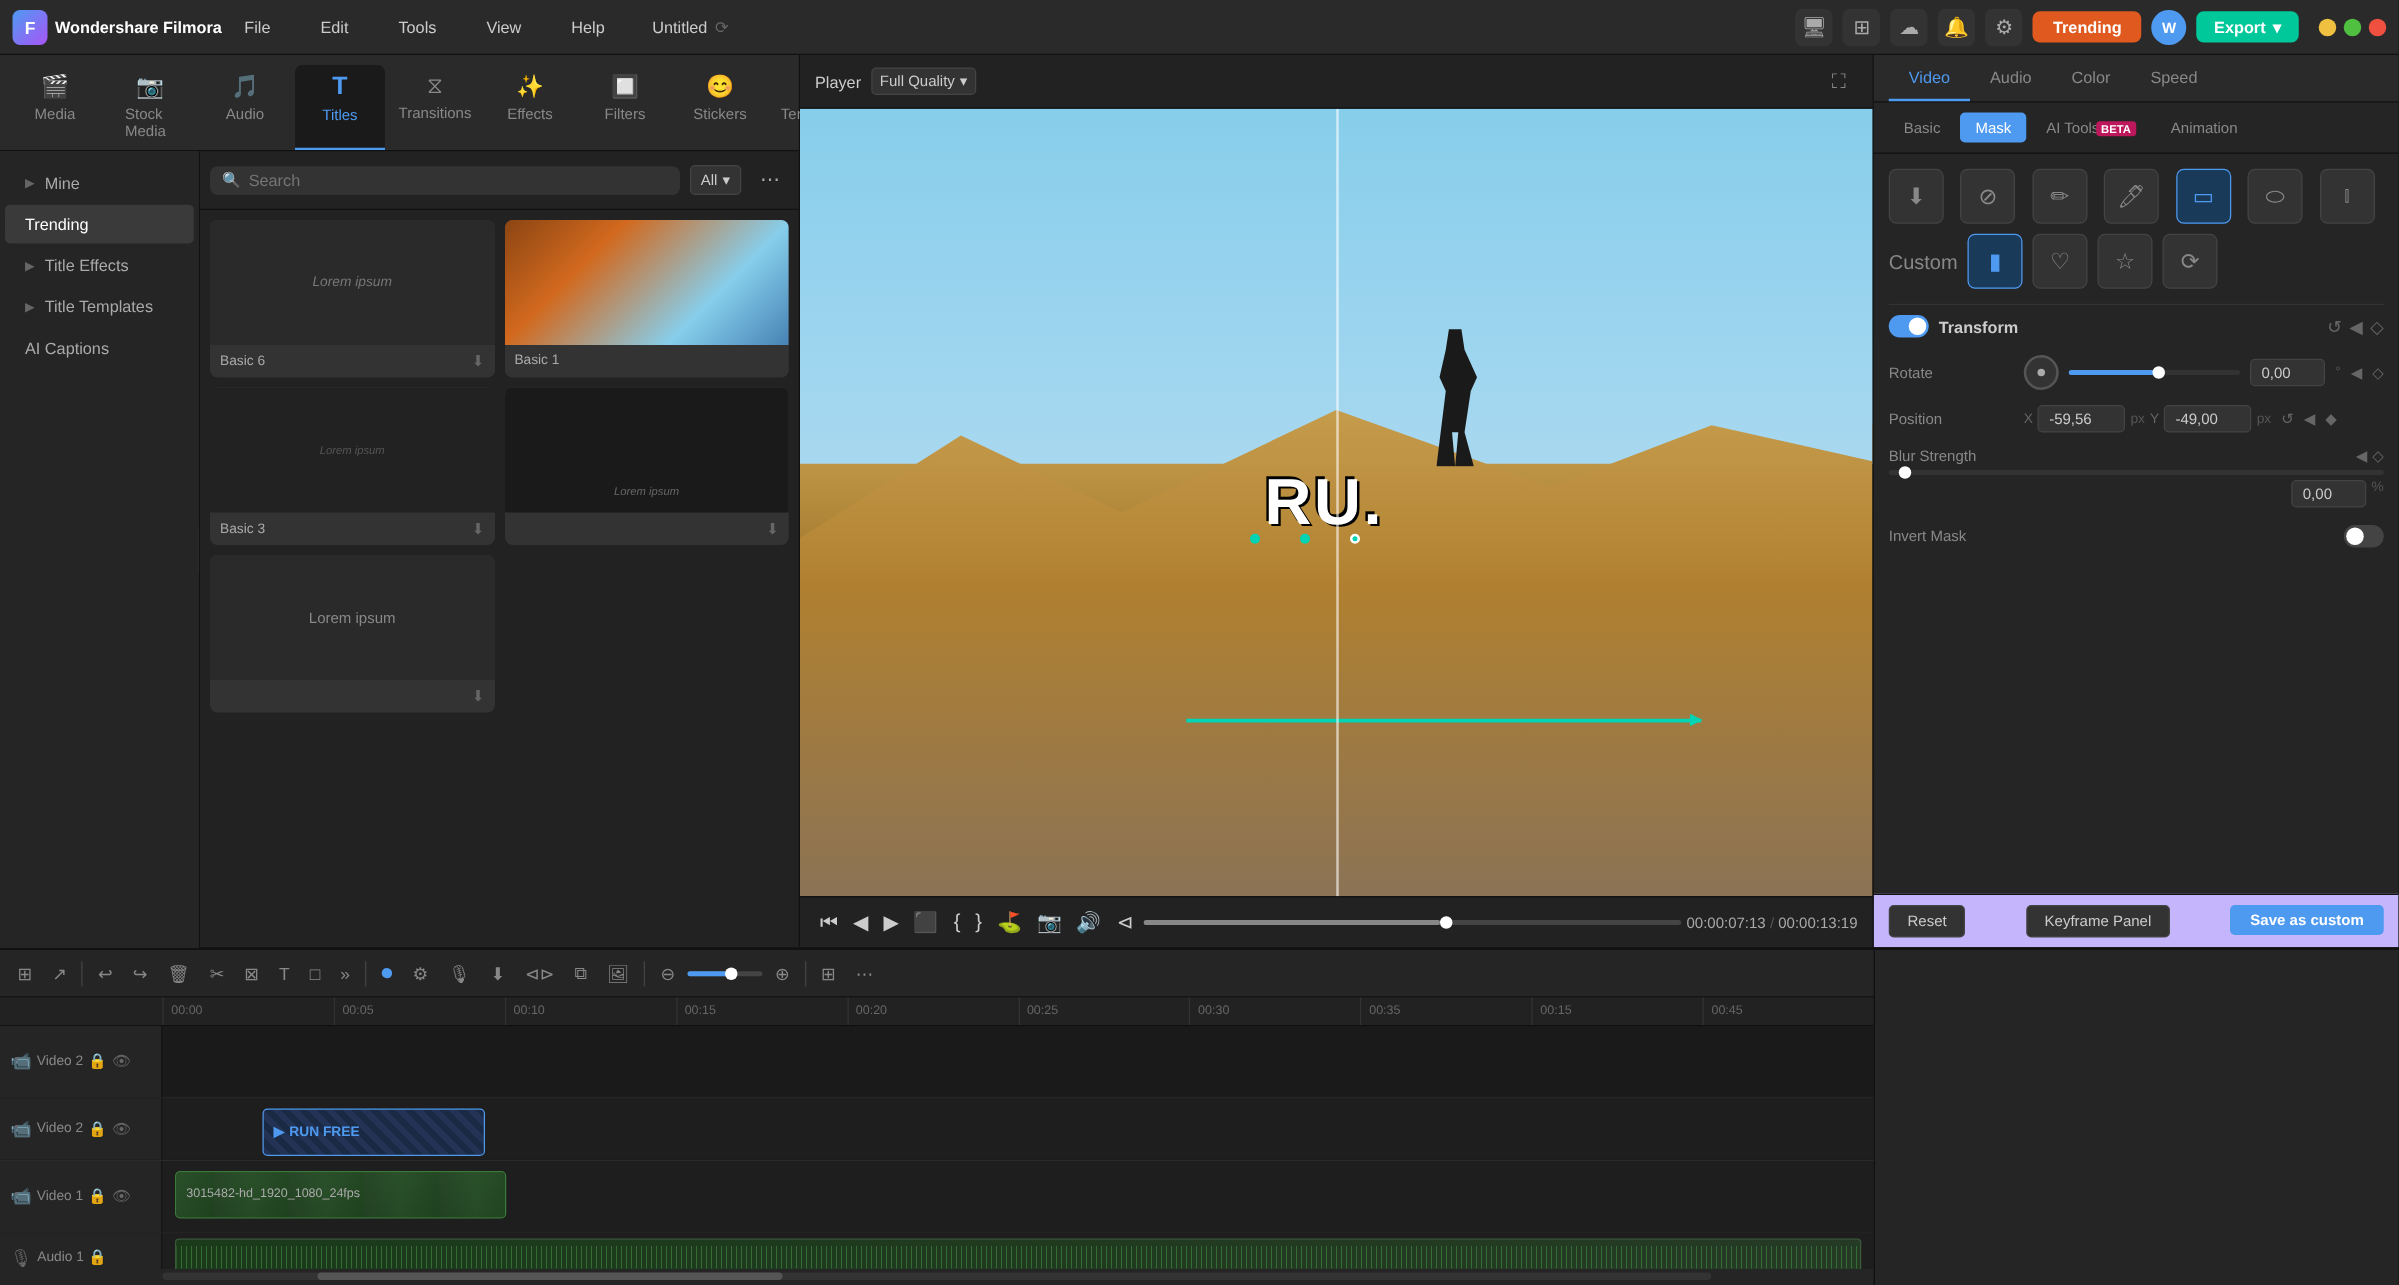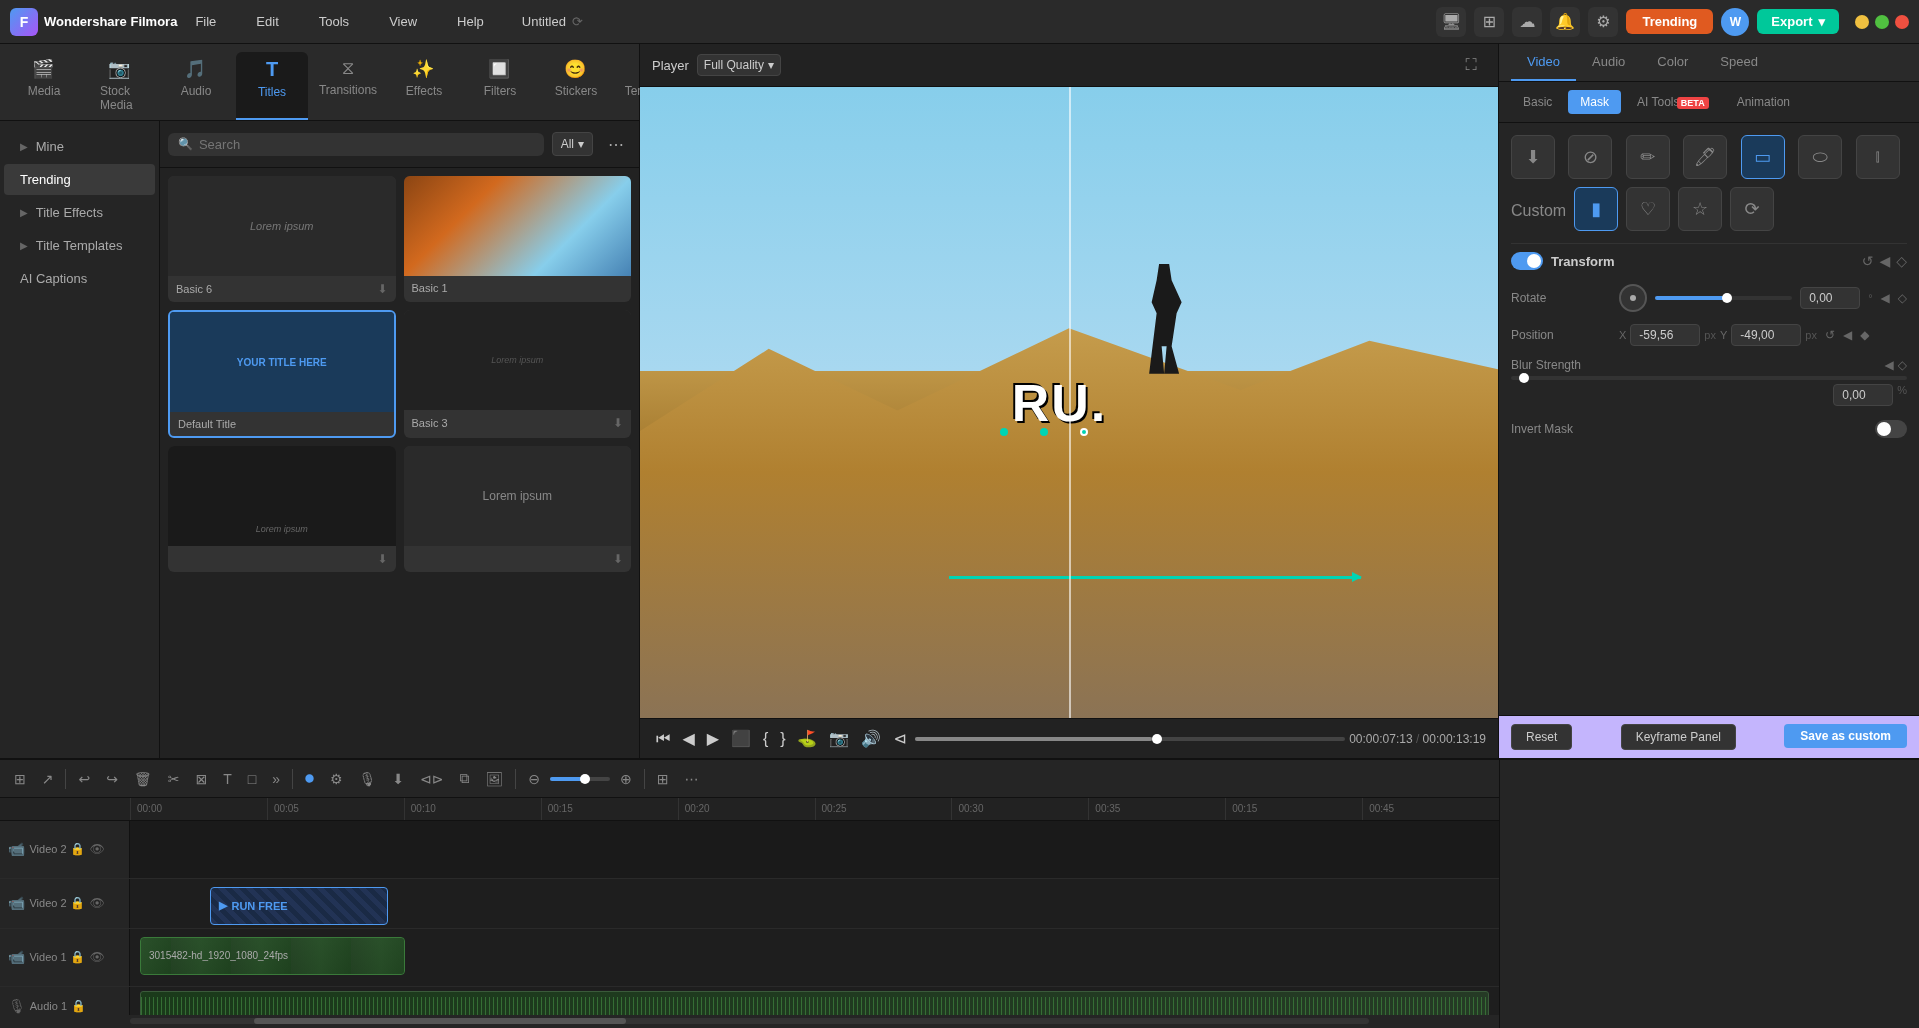--- a/index.html
+++ b/index.html
@@ -282,21 +282,21 @@
     .right-subtabs {
       display: flex; align-items: center; gap: 4px;
       padding: 8px 12px; border-bottom: 1px solid #111;
     }
     .right-subtab {
       padding: 5px 12px; font-size: 12px; color: #888;
       cursor: pointer; border-radius: 4px;
     }
     .right-subtab.active { background: #4e9af1; color: #fff; }
     .beta-badge {
-      background: #ef4444; color: #fff; font-size: 9px; font-weight: 700;
+      background: #be185d; color: #fff; font-size: 9px; font-weight: 700;
       padding: 1px 4px; border-radius: 3px; margin-left: -6px; margin-top: -10px;
     }
 
     .right-content {
       flex: 1; overflow-y: auto; padding: 12px;
     }
     .mask-shape {
       width: 50px; height: 50px;
       background: #333; border-radius: 6px;
       display: flex; align-items: center; justify-content: center;
@@ -667,28 +667,20 @@
               </div>
             </div>
 
             <div class="grid-item">
               <div class="grid-item-thumb image-bg" style="height:100px;"></div>
               <div class="grid-item-label">
                 <span>Basic 1</span>
               </div>
             </div>
 
-            <div class="grid-item selected">
-              <div class="grid-item-thumb default-title-thumb" style="height:100px;background:#1a3a5a;border:none;display:flex;align-items:center;justify-content:center;">
-                <span style="color:#4e9af1;font-size:10px;font-weight:700;text-align:center;">YOUR TITLE HERE</span>
-              </div>
-              <div class="grid-item-label">
-                <span>Default Title</span>
-              </div>
-            </div>
 
             <div class="grid-item">
               <div class="grid-item-thumb dark-bg" style="height:100px;background:#222;display:flex;align-items:center;justify-content:center;">
                 <span style="color:#555;font-size:9px;font-style:italic;">Lorem ipsum</span>
               </div>
               <div class="grid-item-label">
                 <span>Basic 3</span>
                 <span class="download-icon">⬇</span>
               </div>
             </div>

